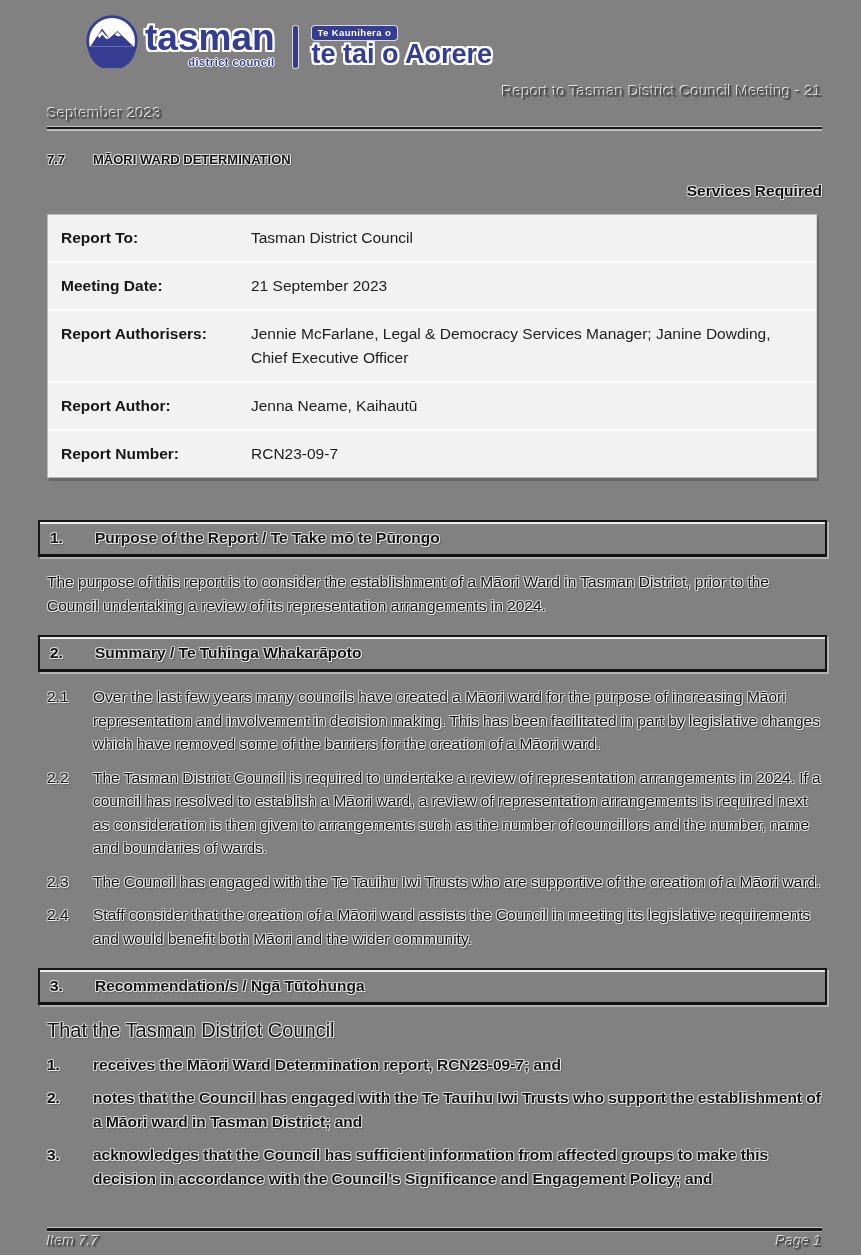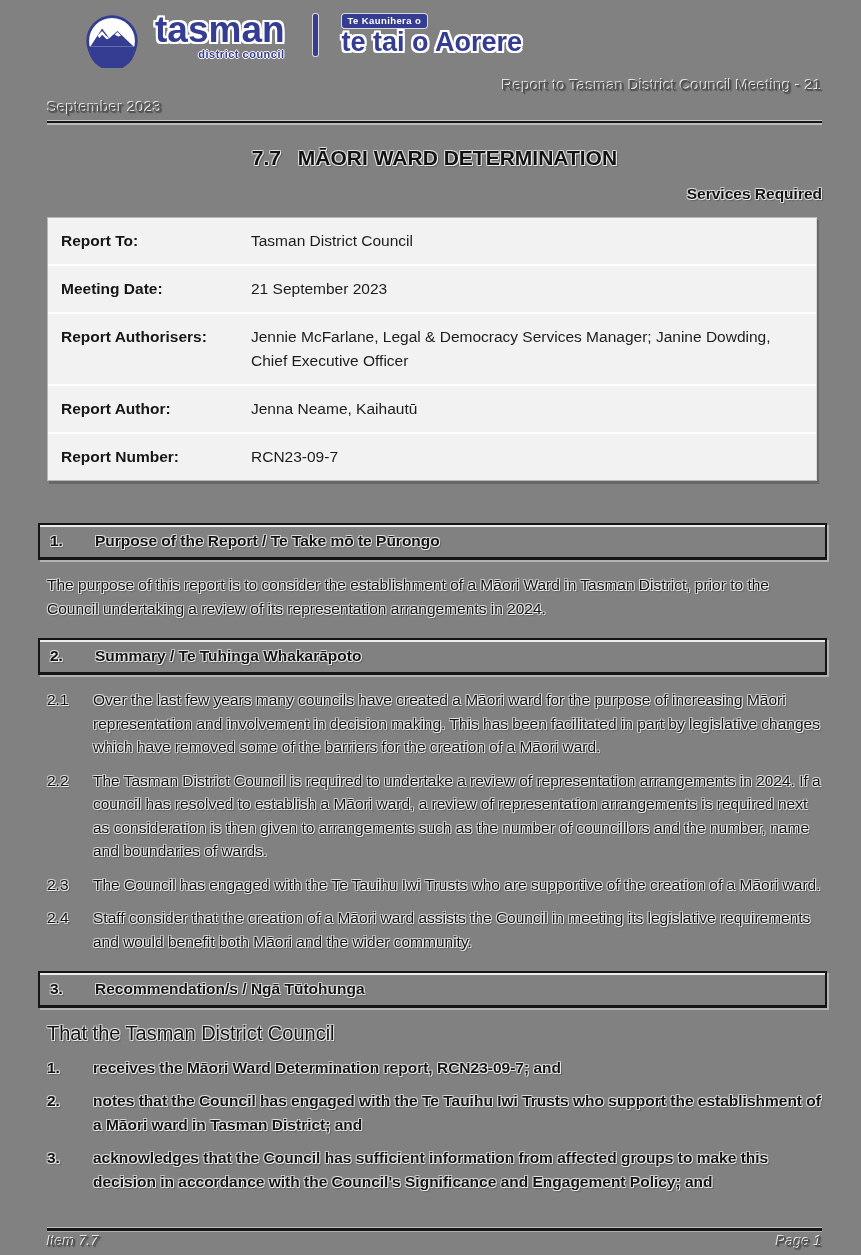--- a/index.html
+++ b/index.html
@@ -24,21 +24,21 @@
       2px 2px 1px rgba(30,30,30,.28);
   }
   .meta-text{
     color:#525252;
     text-shadow:
       -1px -1px 0 rgba(255,255,255,.8),
       1px 1px 1px rgba(35,35,35,.55);
   }
 
   
-  .logo-row{display:flex;align-items:flex-start;gap:20px;padding:14px 0 0 85px;}
+  .logo-row{display:flex;align-items:flex-end;gap:10px;padding:14px 0 0 85px;}
   .emblem{width:54px;height:54px;flex:0 0 auto;}
   .wordmark-block{display:flex;flex-direction:column;align-items:flex-end;margin-left:-4px;}
   .wordmark{
     font-size:37px;font-weight:bold;color:#343d92;line-height:32px;letter-spacing:0px;
     text-shadow:-2px 0 0 #fff,2px 0 0 #fff,0 -2px 0 #fff,0 2px 0 #fff,
       -2px -2px 0 #fff,2px -2px 0 #fff,-2px 2px 0 #fff,2px 2px 0 #fff;
   }
   .wordmark-sub{
     font-size:11px;font-weight:bold;color:#343d92;margin-top:2px;letter-spacing:.5px;
     text-shadow:-1px 0 0 #fff,1px 0 0 #fff,0 -1px 0 #fff,0 1px 0 #fff;
@@ -51,29 +51,29 @@
     padding:1px 6px 2px 6px;border-radius:3px;letter-spacing:.4px;
     box-shadow:0 0 0 1px rgba(255,255,255,.7);
   }
   .tag-large{
     font-size:27px;font-weight:bold;color:#343d92;line-height:27px;margin-top:1px;
     text-shadow:-2px 0 0 #fff,2px 0 0 #fff,0 -2px 0 #fff,0 2px 0 #fff,
       -2px -2px 0 #fff,2px -2px 0 #fff,-2px 2px 0 #fff,2px 2px 0 #fff;
   }
 
   
-  .meta1{margin-top:6px;text-align:right;font-size:15.5px;line-height:22px;}
+  .meta1{margin-top:12px;text-align:right;font-size:15.5px;line-height:22px;}
   .meta2{text-align:left;font-size:15.5px;line-height:22px;}
   .rule{
     height:2px;background:#161616;margin-top:3px;
     box-shadow:0 -1px 0 rgba(255,255,255,.55),0 2px 0 rgba(255,255,255,.45);
   }
 
   
-  .title-row{display:flex;margin-top:23px;font-weight:bold;font-size:21px;justify-content:center;}
+  .title-row{display:flex;margin-top:23px;font-weight:bold;font-size:13px;}
   .title-num{width:46px;flex:0 0 auto;}
   .decision{margin-top:15px;text-align:right;font-weight:bold;font-size:15.5px;}
 
   
   .info-table{
     margin-top:14px;background:#f2f2f2;
     border:1px solid #b8b8b8;border-right-color:#d7d7d7;
     box-shadow:2px 3px 0 rgba(70,70,70,.45);
     width:768px;
   }

